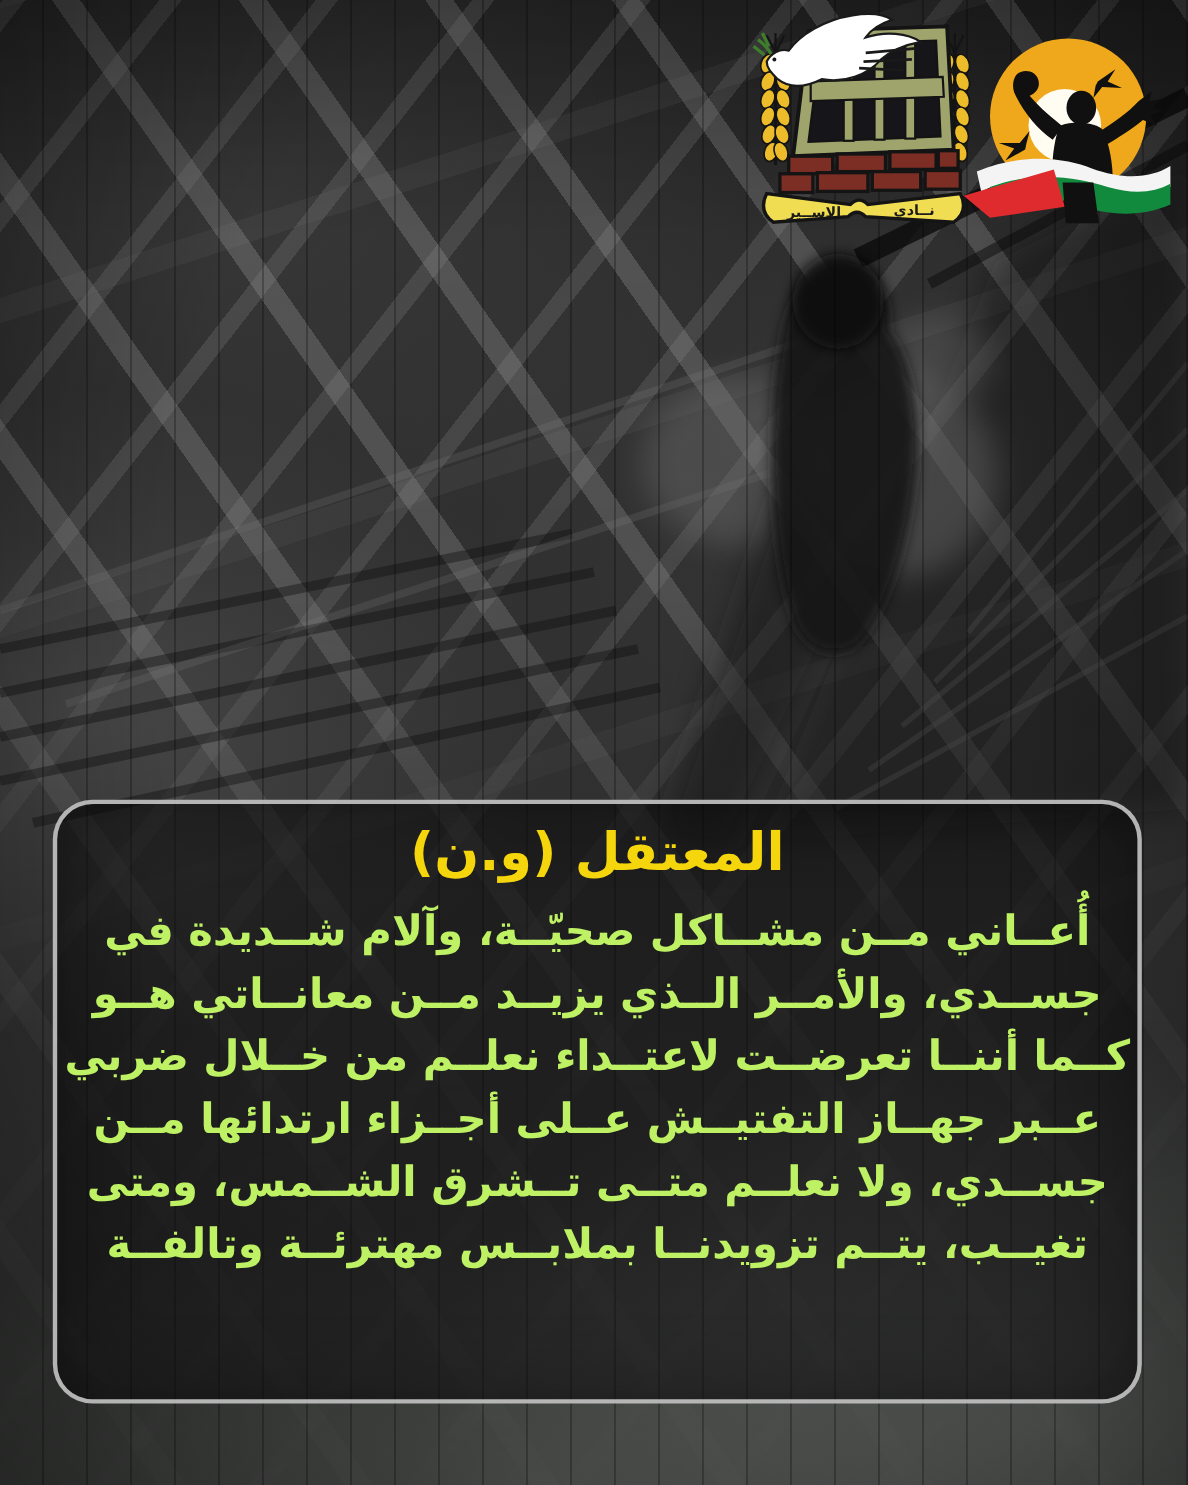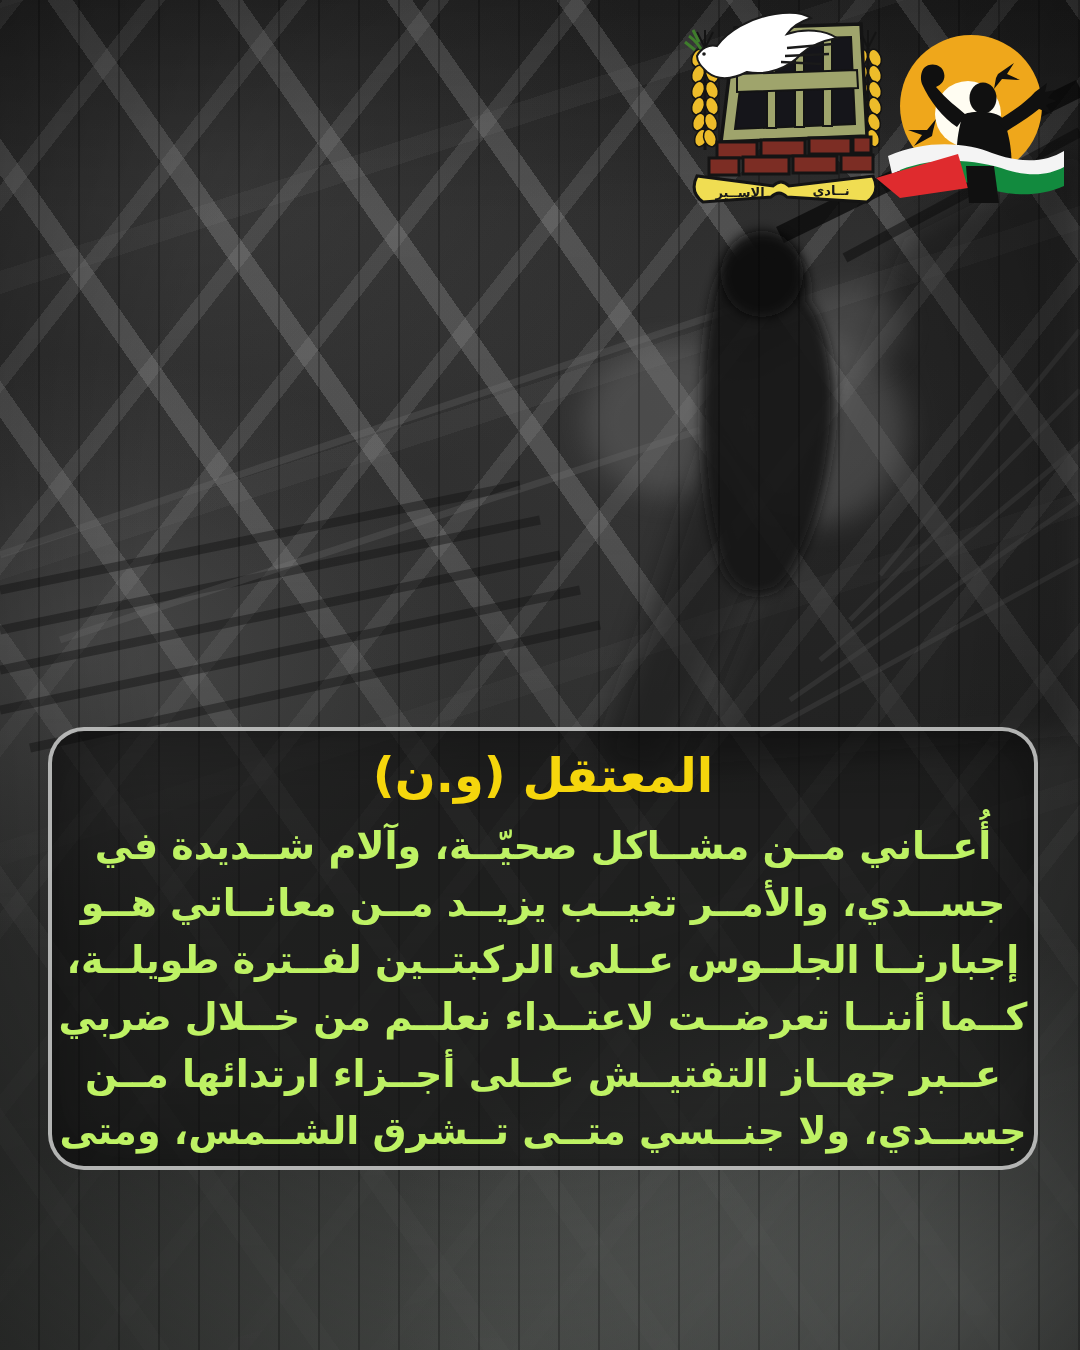--- a/index.html
+++ b/index.html
@@ -41,21 +41,21 @@
     background:
       radial-gradient(ellipse at 50% 42%, transparent 52%, rgba(0,0,0,.40) 100%),
       linear-gradient(to bottom, rgba(0,0,0,.22), transparent 16%);
   }
   
   .emblem{position:absolute;left:683px;top:10px;}
   .sunlogo{position:absolute;left:870px;top:26px;}
   
   .card{
     position:absolute;
-    left:48px;top:727px;width:990px;height:443px;
+    left:48px;top:727px;width:990px;height:549px;
     box-sizing:border-box;
     border:4px solid rgba(201,203,201,.88);
     border-radius:36px;
     background:rgba(13,13,13,.52);
     box-shadow:inset 0 0 70px rgba(0,0,0,.35);
     text-align:center;
   }
   .card-title{
     margin-top:14px;
     font-size:48px;
@@ -226,21 +226,21 @@
       <path d="M30,144 C70,129 110,135 137,144 C161,151 179,149 194,141 L194,160 C167,172 136,170 109,160 C85,151 58,153 36,164 Z" fill="#128A3E"></path>
       <path d="M6,152 L88,128 L98,162 L30,172 Z" fill="#DF2B2E"></path>
       <path d="M96,140 L124,140 L129,177 L99,177 Z" fill="#101010"></path>
     </g>
   </svg>
 
   <div class="card" dir="rtl">
     <div class="card-title">المعتقل (و.ن)</div>
     <div class="card-body">
       <div class="bline">أُعــاني مــن مشــاكل صحيّــة، وآلام شــديدة في</div>
-      <div class="bline">جســدي، والأمــر تغيــب يزيــد مــن معانــاتي هــو</div>
-      <div class="bline">إجبارنــا الجلــوس عــلى الركبتــين لفــترة طويلــة،</div>
+      <div class="bline">جســدي، والأمــر الــذي يزيــد مــن معانــاتي هــو</div>
       <div class="bline">كــما أننــا تعرضــت لاعتــداء نعلــم من خــلال ضربي</div>
       <div class="bline">عــبر جهــاز التفتيــش عــلى أجــزاء ارتدائها مــن</div>
-      <div class="bline">جســدي، ولا جنــسي متــى تــشرق الشــمس، ومتى</div>
+      <div class="bline">جســدي، ولا نعلــم متــى تــشرق الشــمس، ومتى</div>
+      <div class="bline">تغيــب، يتــم تزويدنــا بملابــس مهترئــة وتالفــة</div>
     </div>
   </div>
 
 </div>
 
 </body></html>

